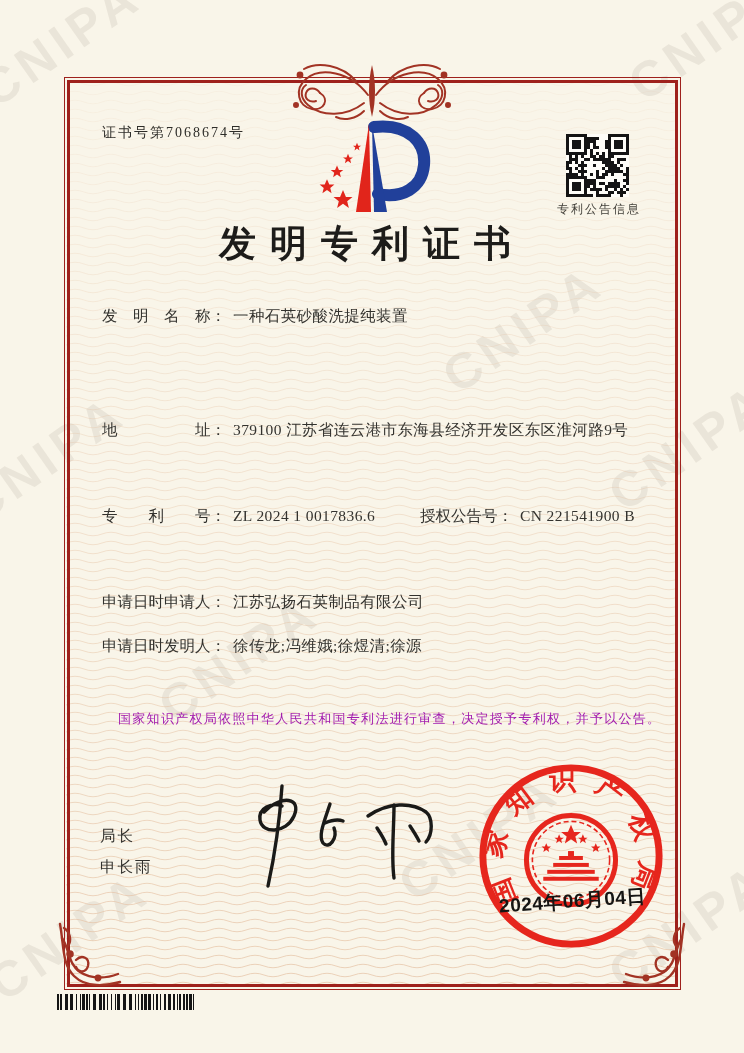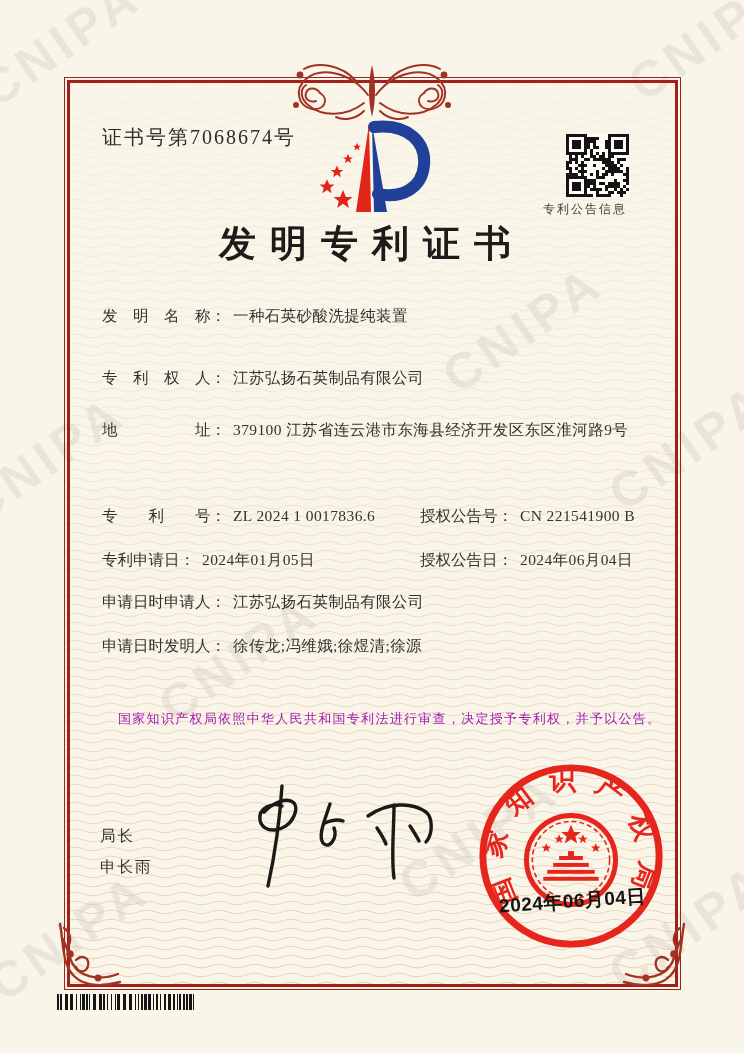--- a/index.html
+++ b/index.html
@@ -9,24 +9,24 @@
   .wm{position:absolute;font-family:"Liberation Sans","DejaVu Sans",sans-serif;
       font-weight:bold;font-size:50px;letter-spacing:6px;color:rgba(146,138,122,0.14);
       transform:rotate(-35deg);white-space:nowrap;z-index:0;}
   
   .frame{position:absolute;left:64px;top:77px;width:615px;height:911px;
          border:1.5px solid #9e211c;z-index:1;}
   .frame-inner{position:absolute;left:2px;top:2px;right:2px;bottom:2px;border:3px solid #9e211c;}
   #waves{position:absolute;left:1px;top:1px;z-index:0;}
   
   .content{position:absolute;left:0;top:0;width:744px;height:1053px;z-index:2;}
-  .certno{position:absolute;left:102px;top:124px;font-size:20px;letter-spacing:2px;color:#2e2d29;}
+  .certno{position:absolute;left:102px;top:124px;font-size:14px;letter-spacing:2px;color:#2e2d29;}
   .logo{position:absolute;left:310px;top:120px;}
   #qr{position:absolute;left:566px;top:134px;}
-  .qr-label{position:absolute;left:543px;top:201px;width:112px;
+  .qr-label{position:absolute;left:543px;top:201px;width:112px;text-align:center;
             font-size:12px;letter-spacing:2px;color:#413f39;}
   .title{position:absolute;left:0;top:219px;width:744px;text-align:center;margin:0;
          font-size:37px;font-weight:bold;letter-spacing:14px;color:#1d1c1a;}
   .row{position:absolute;left:102px;width:560px;font-size:15.5px;white-space:nowrap;}
   .lbl{color:#33322e;margin-top:20px;}
   .val{margin-left:7px;letter-spacing:0.4px;color:#33322e;}
   .pair2{position:absolute;left:318px;top:0;}
   .para{position:absolute;left:92px;width:574px;font-size:13px;color:#a21caf;}
   .para.l1{top:710px;text-indent:26px;letter-spacing:1.3px;}
   .para.l2{top:741px;letter-spacing:0.1px;}
@@ -378,36 +378,27 @@
         <rect x="3" y="45" width="15" height="15" fill="#fefdf8"></rect>
         <rect x="6" y="48" width="9" height="9" fill="#141414"></rect>
       </svg>
     <div class="qr-label">专利公告信息</div>
 
     <h1 class="title">发明专利证书</h1>
 
     <div class="row" style="top:306px">
       <span class="lbl">发　明　名　称：</span><span class="val">一种石英砂酸洗提纯装置</span>
     </div>
-    <div class="row" style="top:368px">
-      <span class="lbl">专　利　权　人：</span><span class="val">江苏弘扬石英制品有限公司</span>
-    </div>
     <div class="row" style="top:420px">
       <span class="lbl">地　　　　　址：</span><span class="val">379100 江苏省连云港市东海县经济开发区东区淮河路9号</span>
     </div>
     <div class="row" style="top:506px">
       <span class="lbl">专　　利　　号：</span><span class="val">ZL 2024 1 0017836.6</span>
       <span class="pair2">
         <span class="lbl">授权公告号：</span><span class="val">CN 221541900 B</span>
-      </span>
-    </div>
-    <div class="row" style="top:550px">
-      <span class="lbl">专利申请日：</span><span class="val">2024年01月05日</span>
-      <span class="pair2">
-        <span class="lbl">授权公告日：</span><span class="val">2024年06月04日</span>
       </span>
     </div>
     <div class="row" style="top:636px">
       <span class="lbl">申请日时发明人：</span><span class="val">徐传龙;冯维娥;徐煜清;徐源</span>
     </div>
     <div class="row" style="top:592px">
       <span class="lbl">申请日时申请人：</span><span class="val">江苏弘扬石英制品有限公司</span>
     </div>
 
     <div class="para l1">国家知识产权局依照中华人民共和国专利法进行审查，决定授予专利权，并予以公告。</div>

